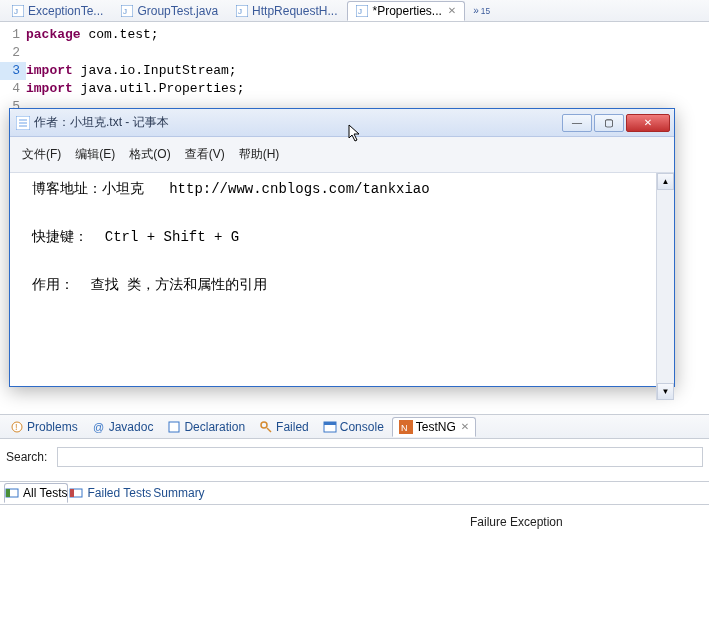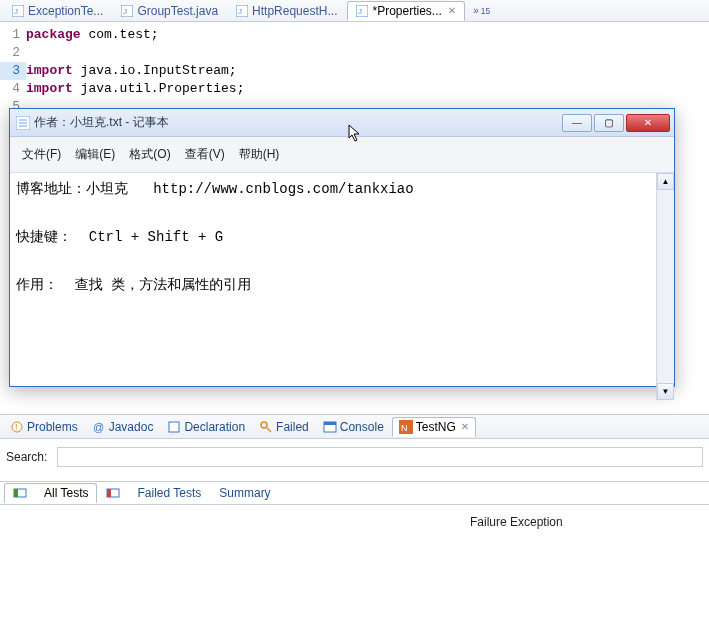--- a/index.html
+++ b/index.html
@@ -27,41 +27,41 @@
   .np-title-icon { width: 14px; height: 14px; margin-right: 4px; }
   .np-title { flex: 1; color: #2b3a55; font-size: 12px; }
   .np-ctrls { display: flex; gap: 2px; }
   .np-btn { width: 30px; height: 18px; border: 1px solid #8aa7d6; border-radius: 2px; display: flex; align-items: center; justify-content: center; font-size: 10px; font-family: Verdana; }
   .np-btn.min { background: linear-gradient(#f3f7fd,#dbe6f6); }
   .np-btn.max { background: linear-gradient(#f3f7fd,#dbe6f6); }
   .np-btn.close { background: linear-gradient(#f07a7a,#c13131); color: #fff; width: 44px; border-color:#a82828; }
   .np-menubar { height: 36px; background: #f3f5f9; border-bottom: 1px solid #d7dde8; display: flex; align-items: center; gap: 2px; padding-left: 6px; font-size: 12px; }
   .np-menu { padding: 2px 6px; color: #222; cursor: default; }
   .np-body { position: relative; height: calc(100% - 50px); display: flex; }
-  .np-text { flex: 1; padding: 4px 6px; font-family: "SimSun","NSimSun","Courier New",monospace; font-size: 14px; line-height: 24px; white-space: pre; color: #000; overflow:hidden; }
+  .np-text { flex: 1; padding: 4px 6px; font-family: "SimSun","NSimSun","Courier New",monospace; font-size: 14px; line-height: 24px; white-space: pre; color: #000; overflow:hidden;margin-left:16px; }
   .np-scroll { width: 18px; background: #eef1f6; border-left: 1px solid #d0d6e2; position: relative; }
   .np-scroll-btn { height: 17px; background: linear-gradient(#f6f8fc,#dfe6f2); border: 1px solid #c6cedd; font-size: 8px; display:flex; align-items:center; justify-content:center; }
   .np-scroll-track { position:absolute; top:17px; bottom:17px; left:0; right:0; }
   .np-scroll-btn.down { position:absolute; bottom:0; left:0; right:0; }
   
   .cursor-arrow { position: absolute; left: 348px; top: 124px; pointer-events: none; }
   
   
   .bottom-panel { position: absolute; left: 0; top: 414px; right: 0; bottom: 0; border-top: 1px solid #c8cdd6; background: #fff; }
   .view-tabs { display: flex; align-items: center; height: 24px; background: linear-gradient(#f8f9fb,#eef1f6); border-bottom: 1px solid #c8cdd6; padding-left: 4px; gap: 2px; }
   .view-tab { display: flex; align-items: center; gap: 3px; padding: 2px 6px; color: #1f4e8e; font-size: 12px; cursor: pointer; }
   .view-tab.active { background: #fff; border: 1px solid #b5bccd; border-bottom-color: #fff; border-radius: 3px 3px 0 0; color: #000; }
   .vt-icon { width: 14px; height: 14px; display:inline-block; }
   .tests-status { text-align: right; padding: 6px 10px 10px 10px; color: #222; font-size: 12px; }
   .search-row { display: flex; align-items: center; gap: 10px; padding: 8px 6px 14px 6px; }
   .search-row label { color: #222; }
   .search-row input { flex: 1; border: 1px solid #c8cdd6; height: 20px; padding: 2px 4px; }
   
   .result-tabs-wrap { border-top: 1px solid #c8cdd6; border-bottom: 1px solid #c8cdd6; display:flex; align-items:center; height:24px; padding-left:4px; background:#fff; }
-  .result-tab { display:flex; gap:17px; padding:2px 8px; font-size:12px; color:#1f4e8e; border:1px solid transparent; cursor:pointer; }
+  .result-tab { display:flex; gap:4px; padding:2px 0; font-size:12px; color:#1f4e8e; border:1px solid transparent; cursor:pointer; }
   .result-tab.active { background:#fff; border:1px solid #b5bccd; border-bottom-color:#fff; border-radius:3px 3px 0 0; color:#000; }
   
   .failure-label { text-align:left; padding:10px 0 0 0; margin-left: 470px; color:#222; }
 </style>
 </head>
 <body>
 
 <div class="editor-tabs">
   <div class="editor-tab">
     <span class="java-icon">

